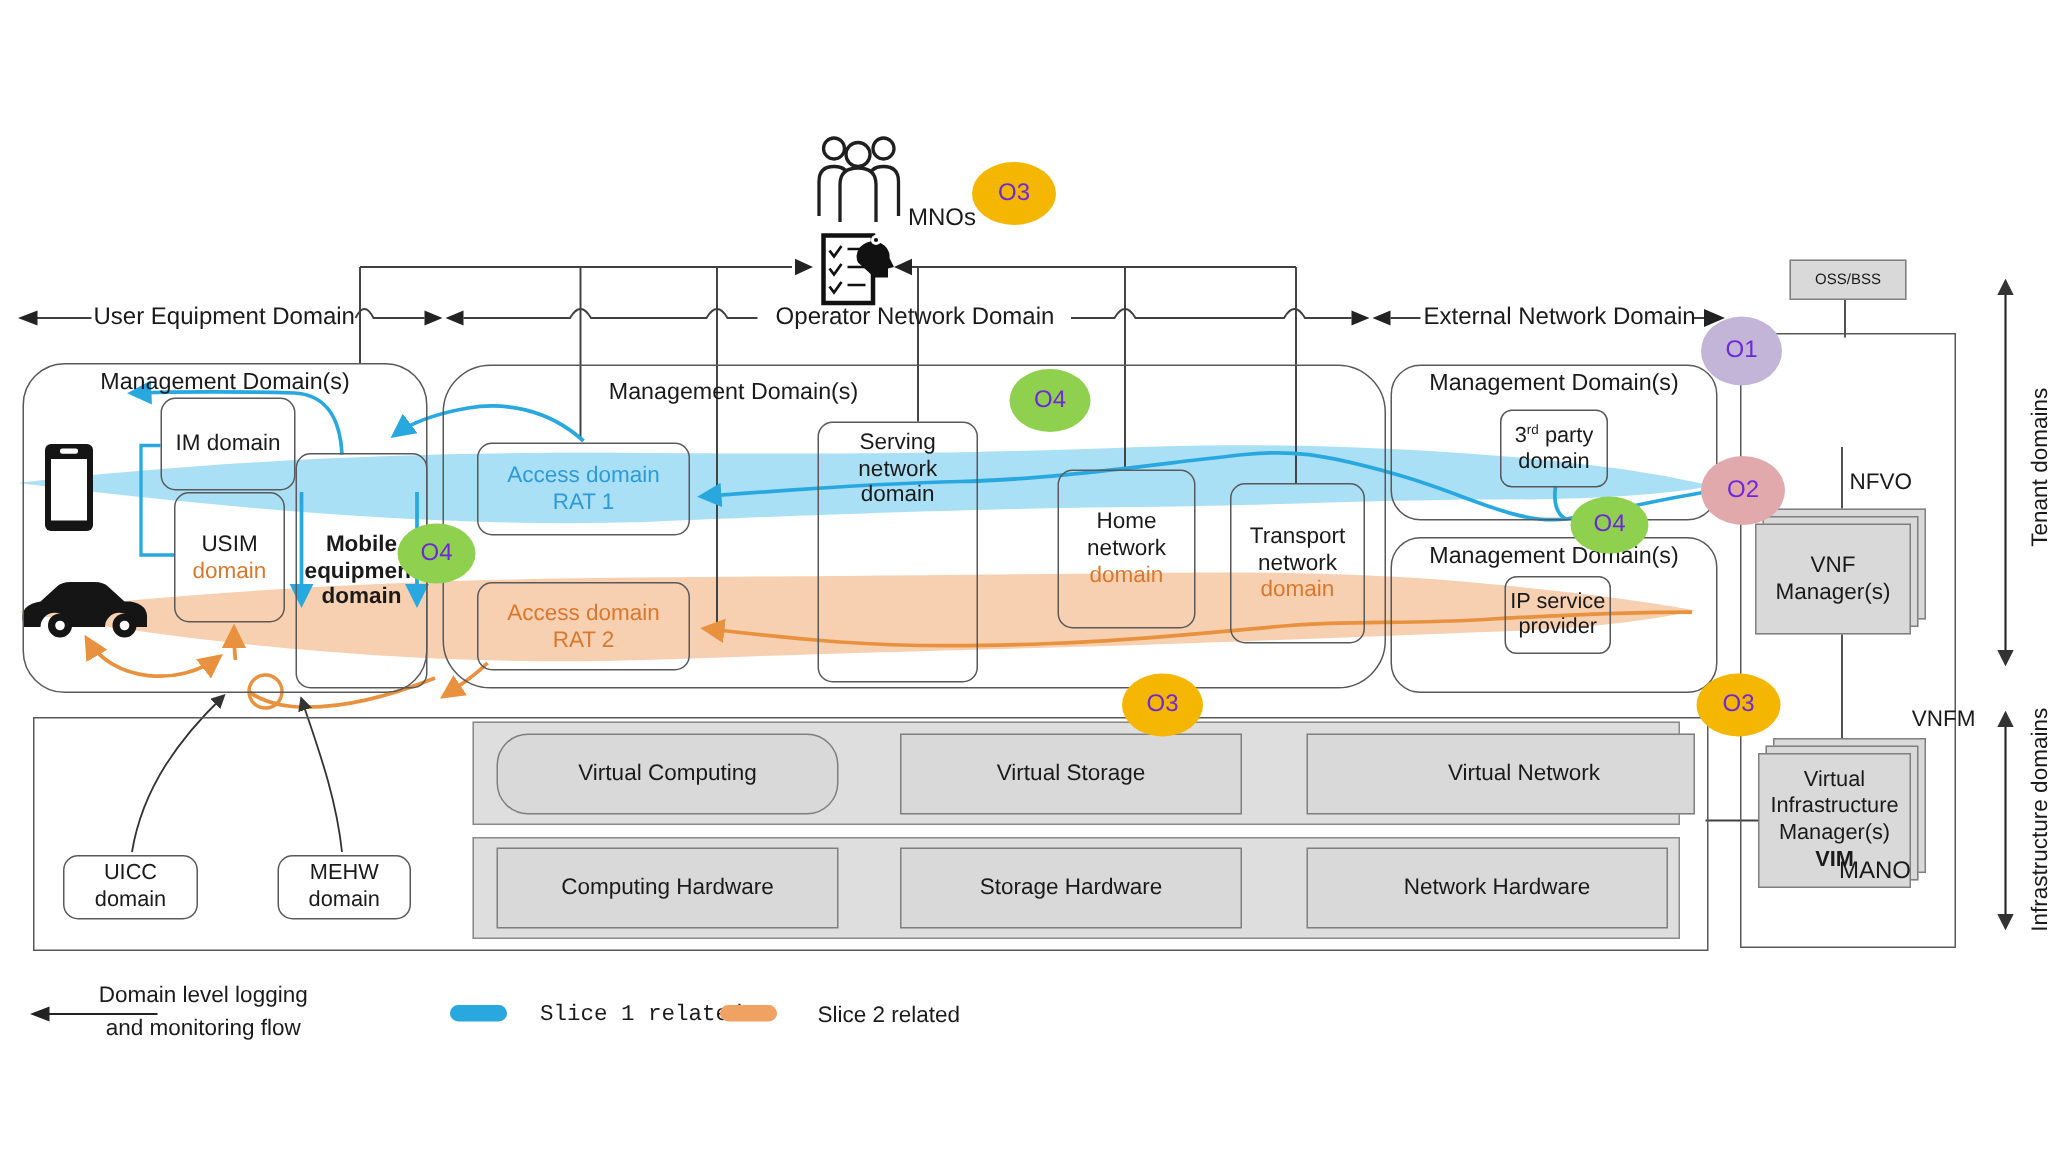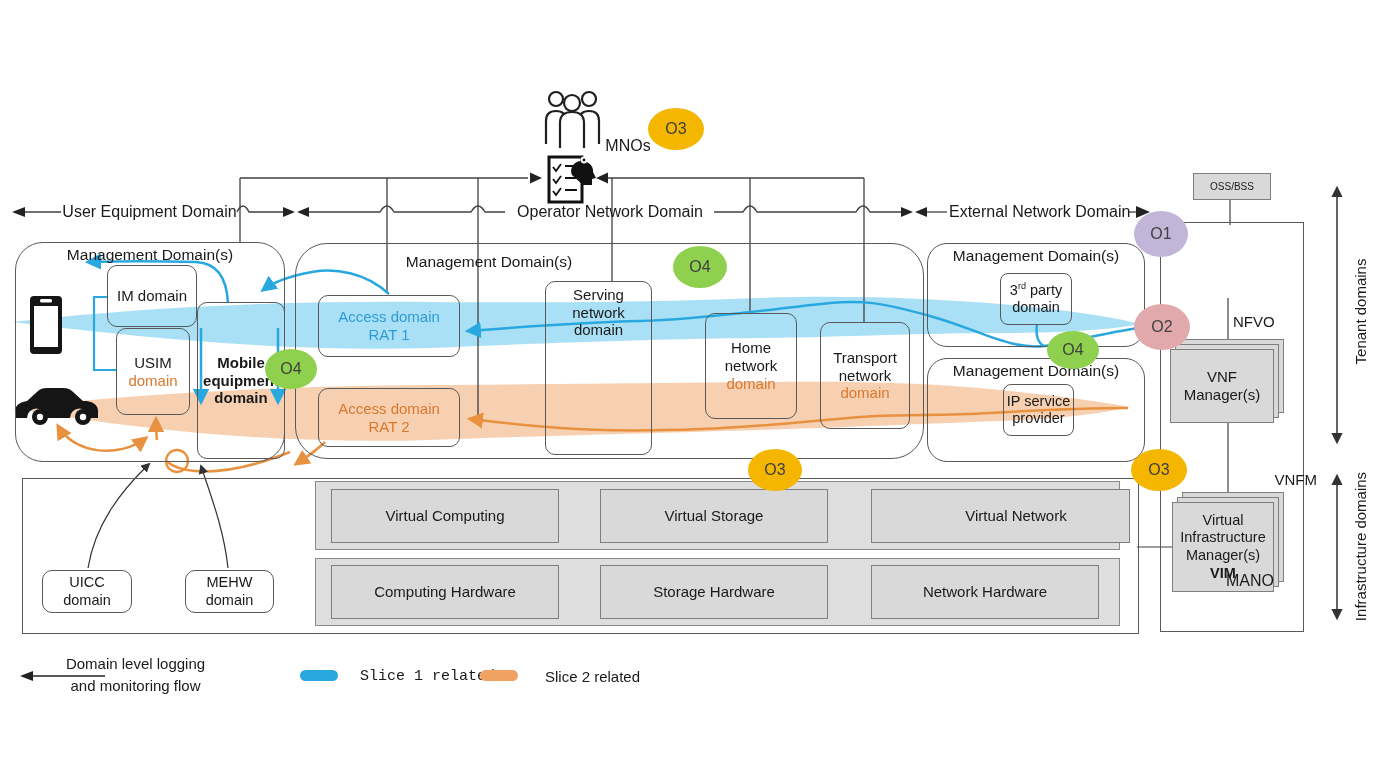--- a/index.html
+++ b/index.html
@@ -9,21 +9,21 @@
   .box{position:absolute;border:1.4px solid #595959;border-radius:10px;background:transparent;
        display:flex;flex-direction:column;align-items:center;justify-content:center;
        text-align:center;font-size:15px;line-height:1.18;z-index:2;}
   .mgmt{border-radius:28px;justify-content:flex-start;}
   .mgmt-label{position:absolute;top:3px;left:0;width:100%;text-align:center;font-size:15.5px;}
   .gray{background:var(--c-box_fill,#d9d9d9);border:1.2px solid #7f7f7f;border-radius:0;}
   .strip{position:absolute;background:#dedede;border:1.2px solid #8a8a8a;z-index:2;}
   .hdr{position:absolute;font-size:16px;text-align:center;z-index:2;white-space:nowrap;}
   .lbl{position:absolute;z-index:2;text-align:center;font-size:15px;white-space:nowrap;}
   .badge{position:absolute;z-index:4;border-radius:50%;display:flex;align-items:center;
-         justify-content:center;font-size:16px;color:#404040;}
+         justify-content:center;font-size:16px;color:#6d28d9;}
   .b-o1{background:var(--c-o1,#c3b5d8);}
   .b-o2{background:var(--c-o2,#e2a9ac);}
   .b-o3{background:var(--c-o3,#f5b600);}
   .b-o4{background:var(--c-o4,#8fd14f);}
   .t-blue{color:var(--c-slice1_text,#2e9bd6);}
   .t-orange{color:var(--c-slice2_text,#d9782d);}
   .stack{position:absolute;background:var(--c-box_fill,#d9d9d9);border:1.2px solid #7f7f7f;z-index:2;}
   .rot{position:absolute;z-index:2;text-align:center;font-size:15px;transform:rotate(-90deg);white-space:nowrap;}
   .pill{position:absolute;z-index:2;border-radius:6px;height:11px;width:38px;}
   .small{font-size:14.5px;}
@@ -244,36 +244,36 @@
 <div class="badge b-o4" style="left:673px;top:246px;width:54px;height:42px;">O4</div>
 <div class="badge b-o4" style="left:1047px;top:331px;width:52px;height:38px;">O4</div>
 <div class="badge b-o3" style="left:748px;top:449px;width:54px;height:42px;">O3</div>
 <div class="badge b-o3" style="left:1131px;top:449px;width:56px;height:42px;">O3</div>
 <div class="badge b-o1" style="left:1134px;top:211px;width:54px;height:46px;">O1</div>
 <div class="badge b-o2" style="left:1134px;top:304px;width:56px;height:46px;">O2</div>
 
 <div class="box" style="left:22px;top:478px;width:1115px;height:154px;border-radius:0;"></div>
 <div class="strip" style="left:315px;top:481px;width:803px;height:67px;"></div>
 <div class="strip" style="left:315px;top:558px;width:803px;height:66px;"></div>
-<div class="box gray" style="left:331px;top:489px;width:226px;height:52px;z-index:3;">
+<div class="box gray" style="left:331px;top:489px;width:226px;height:52px;z-index:3;border-radius:21px;">
   <div>Virtual Computing</div>
 </div>
 <div class="box gray" style="left:600px;top:489px;width:226px;height:52px;z-index:3;">
   <div>Virtual Storage</div>
 </div>
 <div class="box gray" style="left:871px;top:489px;width:226px;height:52px;z-index:3;padding-left:31px;">
   <div>Virtual Network</div>
 </div>
 <div class="box gray" style="left:331px;top:565px;width:226px;height:52px;z-index:3;">
   <div>Computing Hardware</div>
 </div>
 <div class="box gray" style="left:600px;top:565px;width:226px;height:52px;z-index:3;">
   <div>Storage Hardware</div>
 </div>
-<div class="box gray" style="left:871px;top:565px;width:226px;height:52px;z-index:3;">
+<div class="box gray" style="left:871px;top:565px;width:226px;height:52px;z-index:3;padding-left:13px;">
   <div>Network Hardware</div>
 </div>
 <div class="box small" style="left:42px;top:570px;width:88px;height:41px;">
   <div>UICC</div>
   <div>domain</div>
 </div>
 <div class="box small" style="left:185px;top:570px;width:87px;height:41px;">
   <div>MEHW</div>
   <div>domain</div>
 </div>

